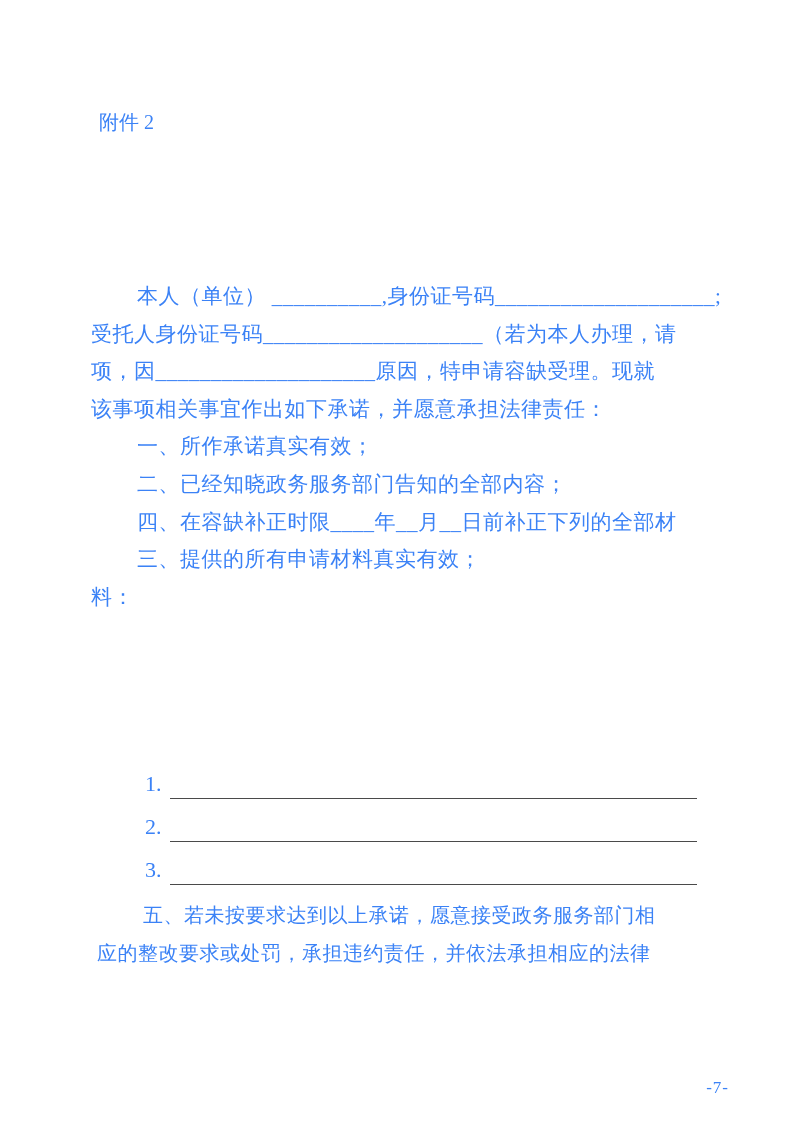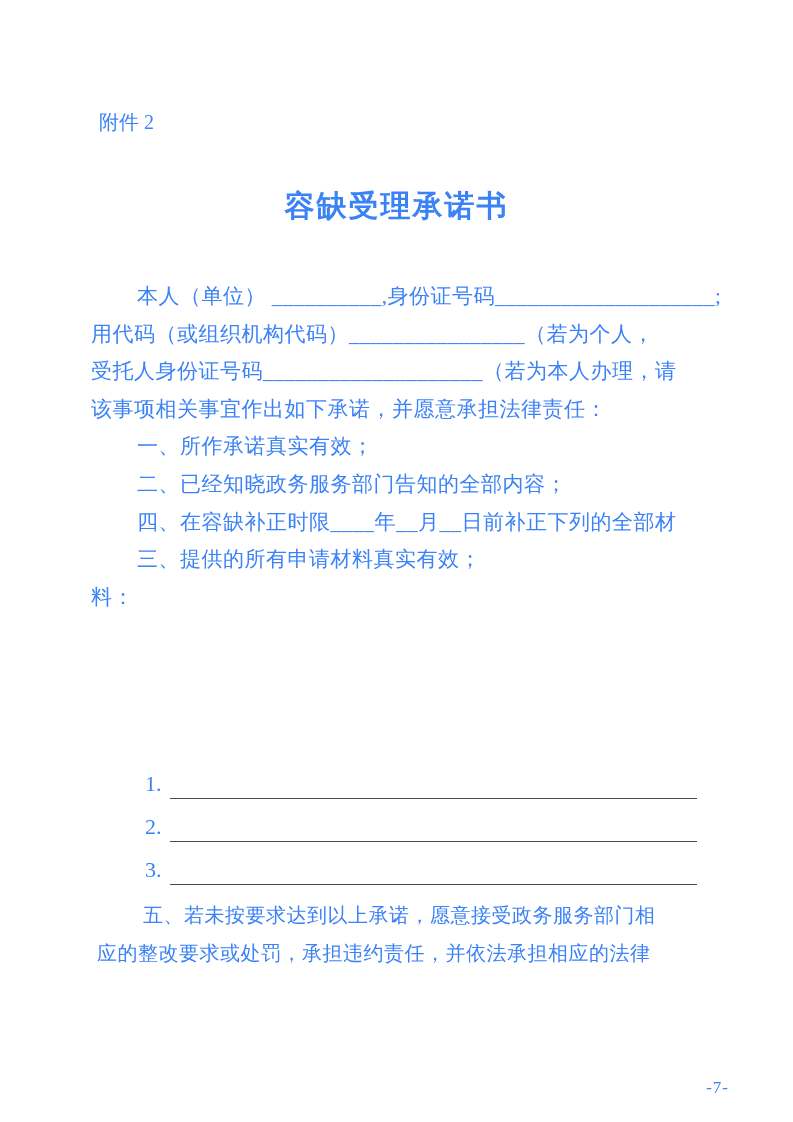--- a/index.html
+++ b/index.html
@@ -90,26 +90,25 @@
     letter-spacing: 1px;
   }
 </style>
 </head>
 <body>
 
 <div class="page">
 
   <div class="attachment">附件 2</div>
 
-  <div class="doc-title">容缺受理承诺书</div>
 
   <div class="body-block">
     <div class="line indent">本人（单位） __________,身份证号码____________________;</div>
-    <div class="line">用代码（或组织机构代码）________________（若为个人，</div>
     <div class="line">受托人身份证号码____________________（若为本人办理，请</div>
+    <div class="line">项，因____________________原因，特申请容缺受理。现就</div>
     <div class="line">该事项相关事宜作出如下承诺，并愿意承担法律责任：</div>
     <div class="line indent">一、所作承诺真实有效；</div>
     <div class="line indent">二、已经知晓政务服务部门告知的全部内容；</div>
     <div class="line indent">四、在容缺补正时限____年__月__日前补正下列的全部材</div>
     <div class="line indent">三、提供的所有申请材料真实有效；</div>
     <div class="line">料：</div>
   </div>
 
   <div class="blank-items">
     <div class="blank-item">

